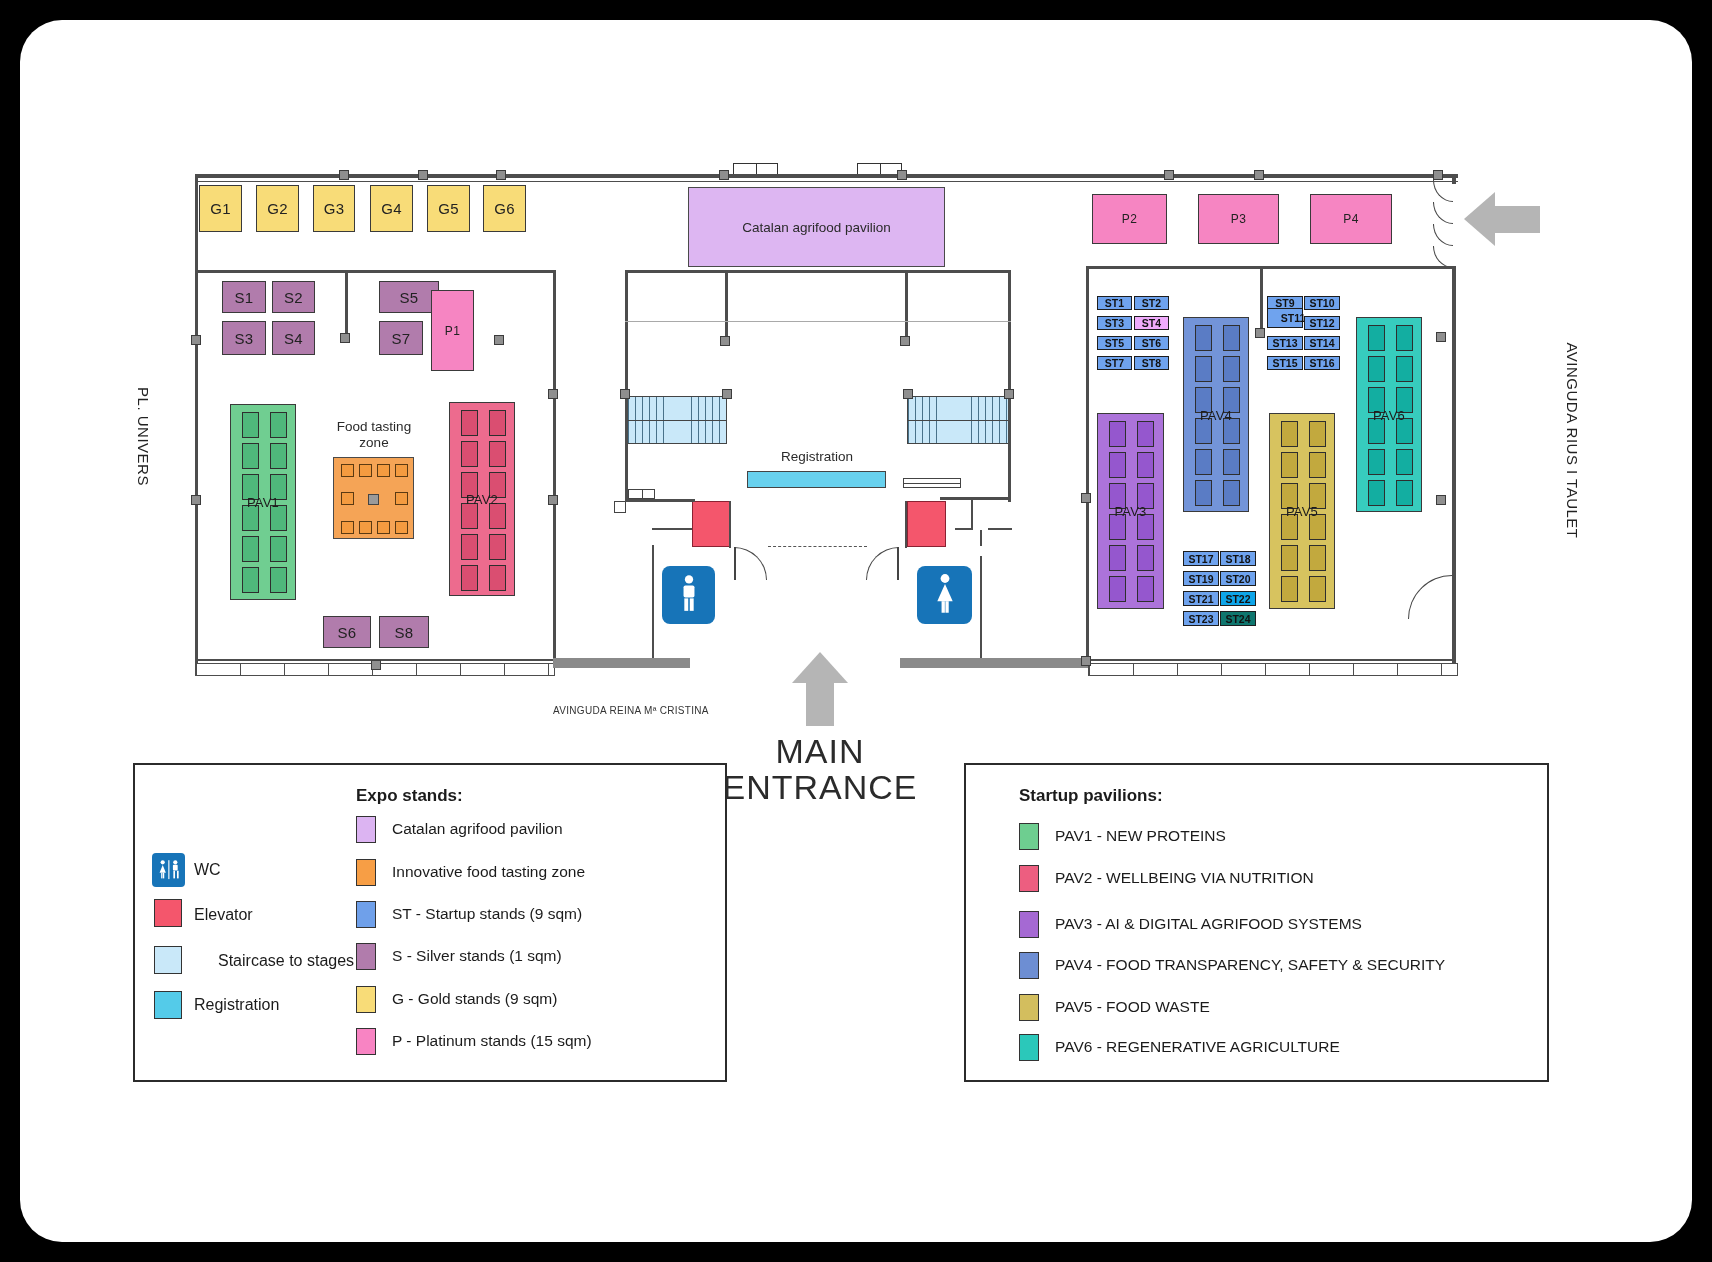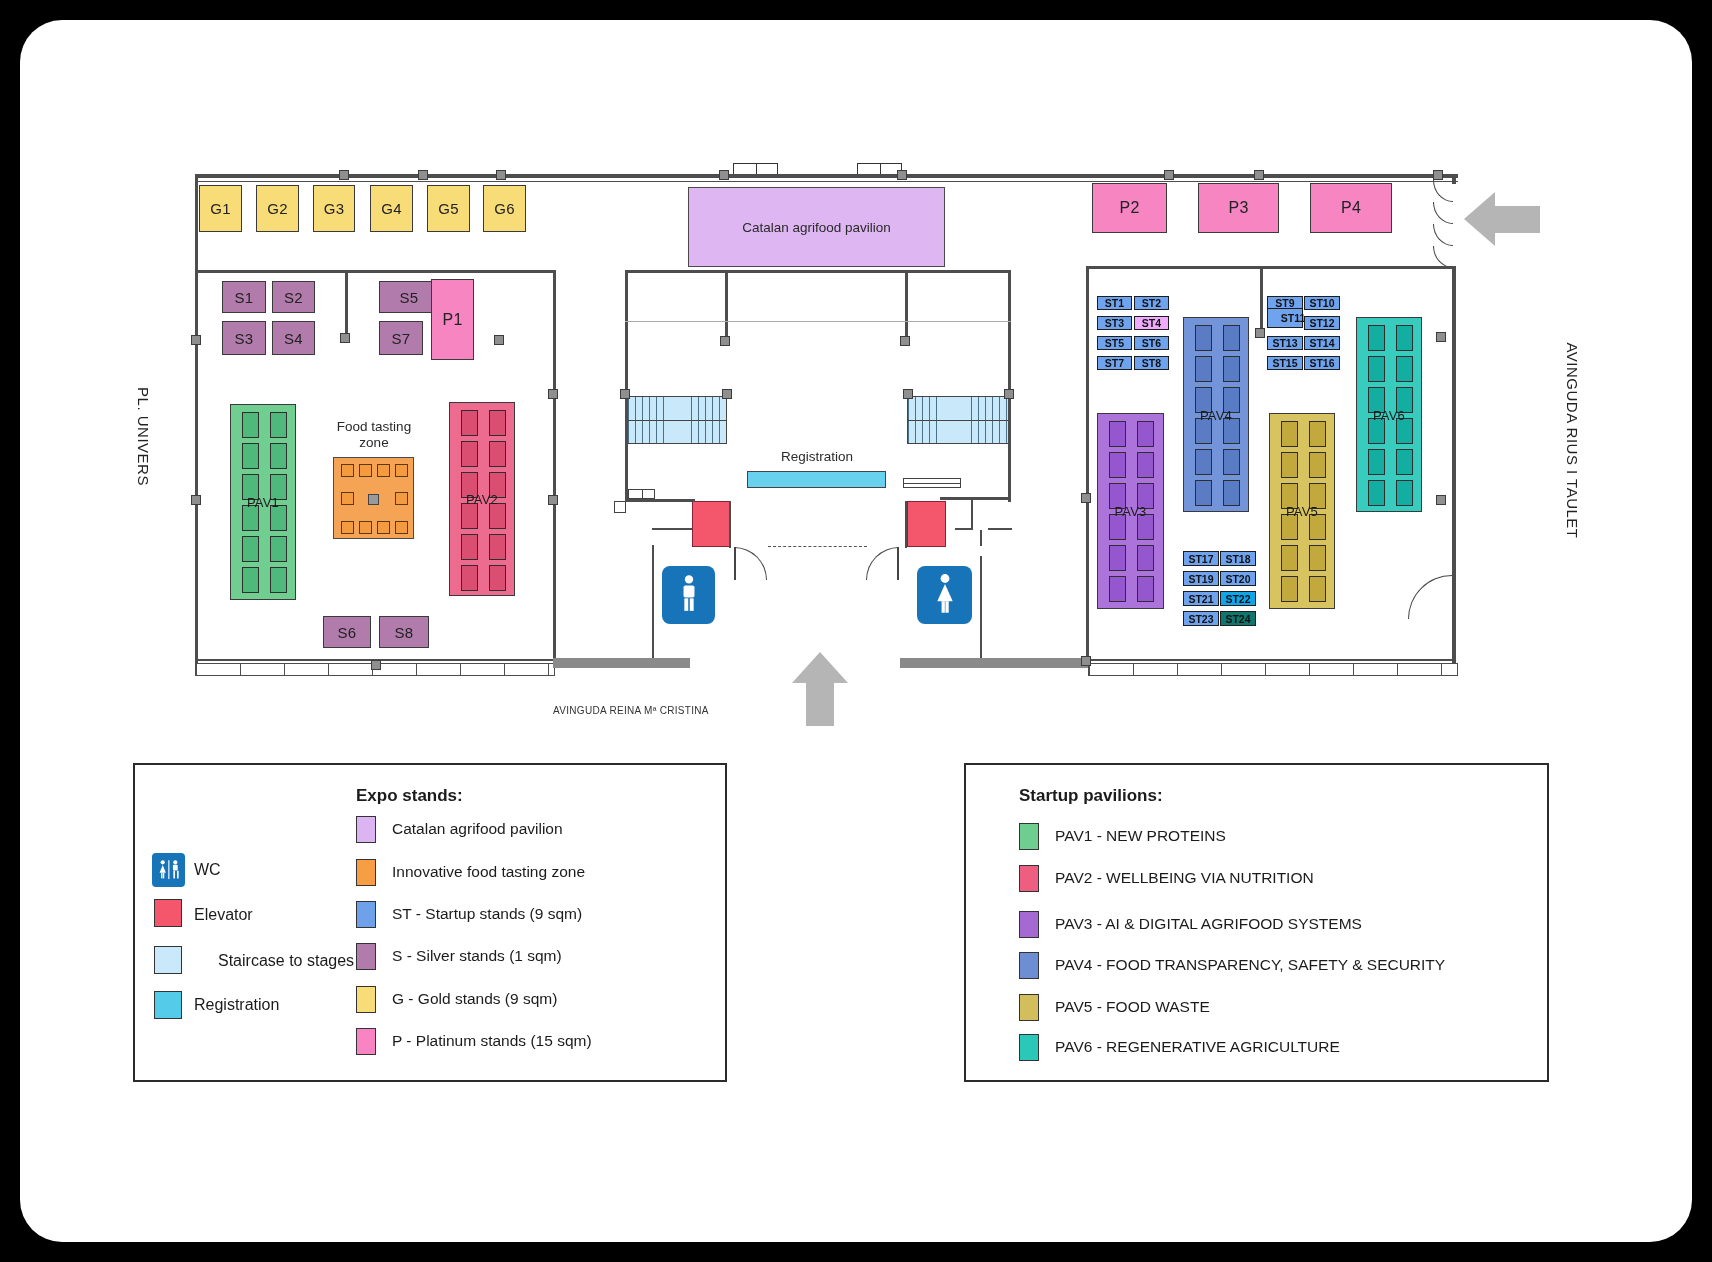--- a/index.html
+++ b/index.html
@@ -8,21 +8,21 @@
   #plan{position:absolute;left:-20px;top:-20px;width:1712px;height:1262px;}
   .abs{position:absolute;}
   .wall{position:absolute;background:#4d4d4d;}
   .thinline{position:absolute;background:#a9a9a9;}
   .mullion{position:absolute;border:1px solid #4d4d4d;background:
      repeating-linear-gradient(90deg,#4d4d4d 0 1px,transparent 1px 44px) #fff;}
   .grayband{position:absolute;background:#8a8a8a;}
   .colsq{position:absolute;width:10px;height:10px;background:#8f8f8f;border:1px solid #3c3c3c;box-sizing:border-box;}
   .stand{position:absolute;border:1.4px solid #3a3a3a;box-sizing:border-box;display:flex;align-items:center;justify-content:center;
     font-size:15px;color:#222;letter-spacing:.3px;}
-  .stand.plat{font-size:16px;}
+  .stand.plat{font-size:12px;margin-top:11px;}
   .stlabel{position:absolute;border:1.3px solid #1d1d1d;box-sizing:border-box;display:flex;align-items:center;justify-content:center;
     font-size:10.5px;font-weight:bold;color:#111;}
   .pav{position:absolute;border:1.4px solid #3a3a3a;box-sizing:border-box;}
   .pav .plabel{position:absolute;left:0;right:0;top:50%;transform:translateY(-50%);text-align:center;
     font-size:13px;color:#1c1c1c;letter-spacing:.2px;}
   .booth{position:absolute;width:17px;height:26px;border:1.3px solid #2e2e2e;box-sizing:border-box;}
   .bigzone{position:absolute;border:1.4px solid #4a4a4a;box-sizing:border-box;display:flex;align-items:center;justify-content:center;
     font-size:13.5px;color:#2a2a2a;}
   .stair{position:absolute;border:1.2px solid #444;box-sizing:border-box;background:
      repeating-linear-gradient(90deg,#49728a 0 1px,transparent 1px 7px) #c9e8f9;}
@@ -135,20 +135,24 @@
   <div class="minitable" style="left:628px;top:489px;width:27px;height:10px;">
         <i></i>
       </div>
   <div class="abs" style="left:614px;top:501px;width:12px;height:12px;border:1.2px solid #444;box-sizing:border-box;background:#fff;"></div>
 
   <div class="abs" style="left:792px;top:652px;width:0;height:0;border-left:28px solid transparent;border-right:28px solid transparent;border-bottom:31px solid #B5B5B5;"></div>
   <div class="arrow-stem" style="left:806px;top:682px;width:28px;height:44px;background:#B5B5B5;"></div>
   <div class="abs" style="left:1464px;top:192px;width:0;height:0;border-top:27px solid transparent;border-bottom:27px solid transparent;border-right:31px solid #B5B5B5;"></div>
   <div class="arrow-stem" style="left:1494px;top:206px;width:46px;height:27px;background:#B5B5B5;"></div>
 
+  <div id="main-entrance">
+    <span>MAIN</span><br>
+    <span>ENTRANCE</span>
+  </div>
 
   <div id="walls">
         <div class="wall" style="left:195px;top:174px;width:1263px;height:4px;"></div>
         <div class="wall" style="left:195px;top:181px;width:1263px;height:1px;"></div>
         <div class="wall" style="left:195px;top:174px;width:3px;height:492px;"></div>
         <div class="wall" style="left:1452px;top:174px;width:4px;height:10px;"></div>
         <div class="wall" style="left:1452px;top:268px;width:4px;height:398px;"></div>
         <div class="wall" style="left:195px;top:659px;width:494px;height:2px;"></div>
         <div class="wall" style="left:900px;top:659px;width:556px;height:2px;"></div>
         <div class="wall" style="left:195px;top:270px;width:361px;height:3px;"></div>

